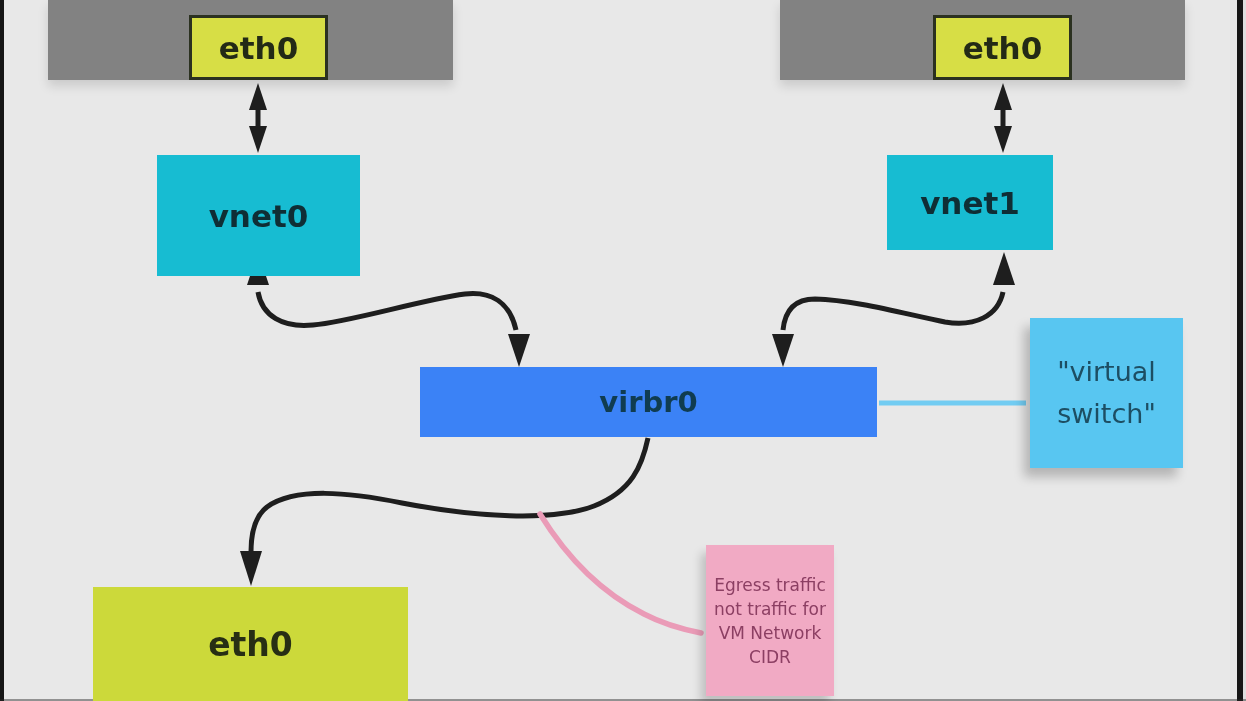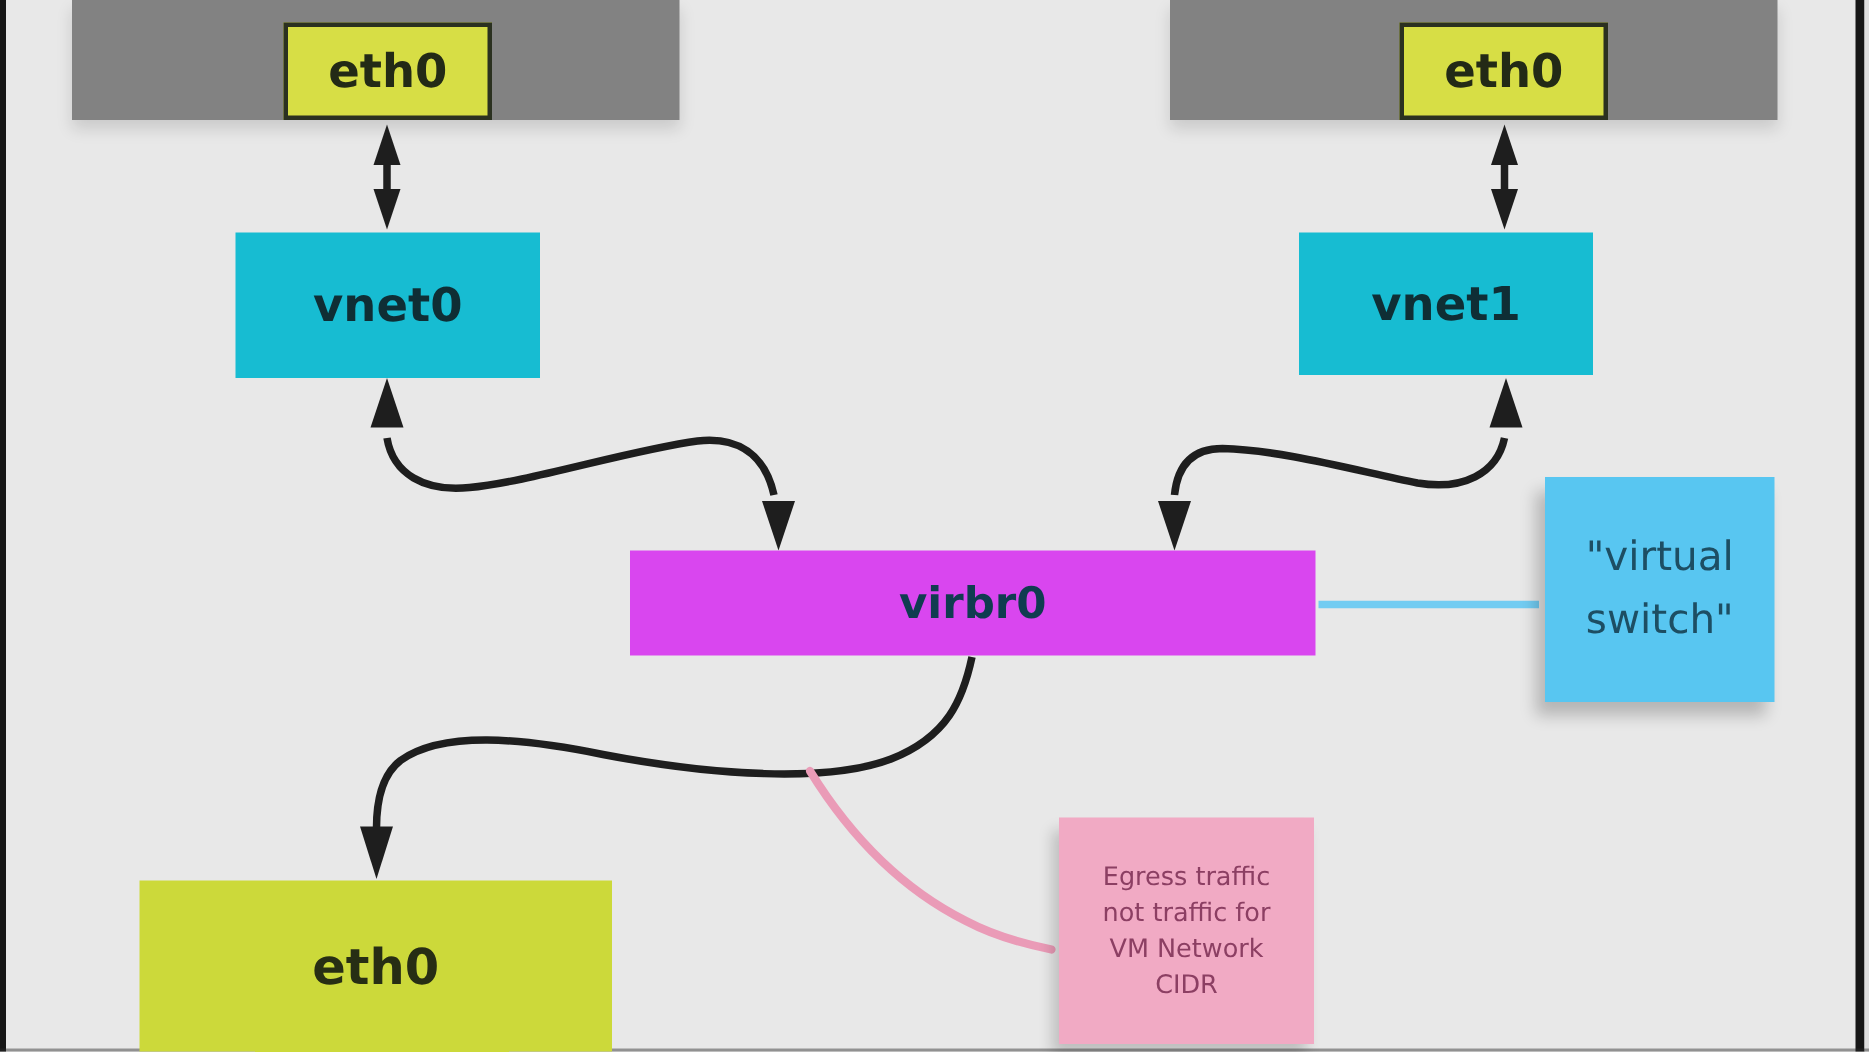--- a/index.html
+++ b/index.html
@@ -39,26 +39,26 @@
     font-size: 31px;
   }
   .nic-top-left  { left: 189px; top: 15px; width: 139px; height: 65px; }
   .nic-top-right { left: 933px; top: 15px; width: 139px; height: 65px; }
 
   .vnet {
     background: #17bcd2;
     color: #0f2e35;
     font-size: 31px;
   }
-  .vnet0 { left: 157px; top: 155px; width: 203px; height: 97px; }
-  .vnet1 { left: 866px; top: 155px; width: 196px; height: 95px; text-align: center; }
+  .vnet0 { left: 157px; top: 155px; width: 203px; height: 121px; }
+  .vnet1 { left: 887px; top: 155px; width: 166px; height: 95px; text-align: center; }
 
   .virbr0 {
     left: 420px; top: 367px; width: 457px; height: 70px;
-    background: #d946ef;
+    background: #3b82f6;
     color: #103c50;
     font-size: 29px;
   }
 
   .nic-bottom {
     left: 93px; top: 587px; width: 315px; height: 114px;
     background: #ccd93a;
     color: #272e14;
     font-size: 33px;
   }
@@ -70,21 +70,21 @@
     text-align: center;
   }
   .note-bridge {
     left: 1030px; top: 318px; width: 153px; height: 150px;
     background: #58c6f1;
     color: #1d4e63;
     font-size: 27px; line-height: 42px;
     box-shadow: -6px 9px 10px rgba(0,0,0,.22);
   }
   .note-egress {
-    left: 706px; top: 545px; width: 170px; height: 151px;
+    left: 706px; top: 545px; width: 128px; height: 151px;
     background: #f1aac4;
     color: #8c3f63;
     font-size: 17px; line-height: 24px;
     box-shadow: -5px 8px 9px rgba(0,0,0,.18);
   }
 
   svg.wires { left: 0; top: 0; width: 1246px; height: 701px; pointer-events: none; }
   .blk { stroke: #1e1e1e; stroke-width: 5; fill: none; }
   .blk-head { fill: #1e1e1e; stroke: none; }
   .pinkline { stroke: #ea9bb7; stroke-width: 5.5; fill: none; stroke-linecap: round; }

